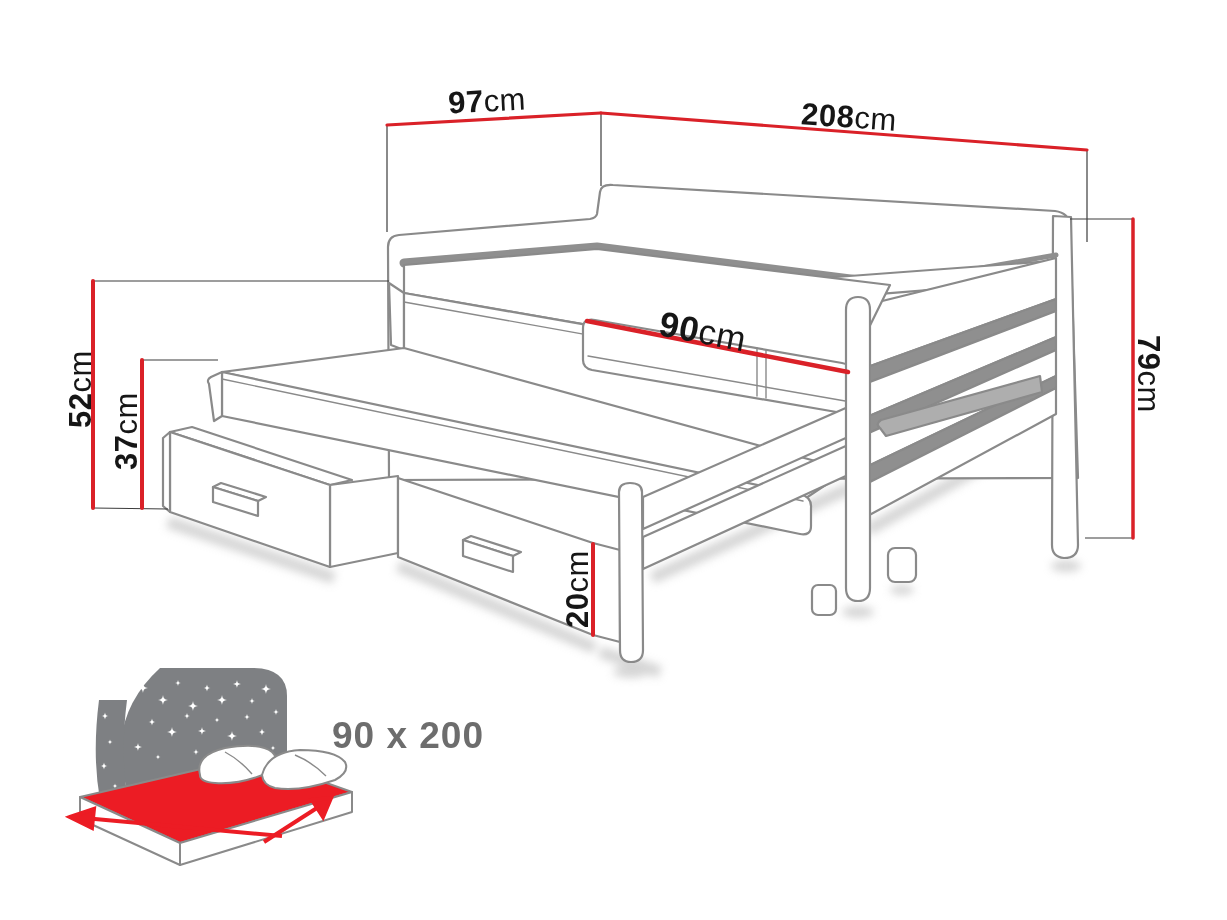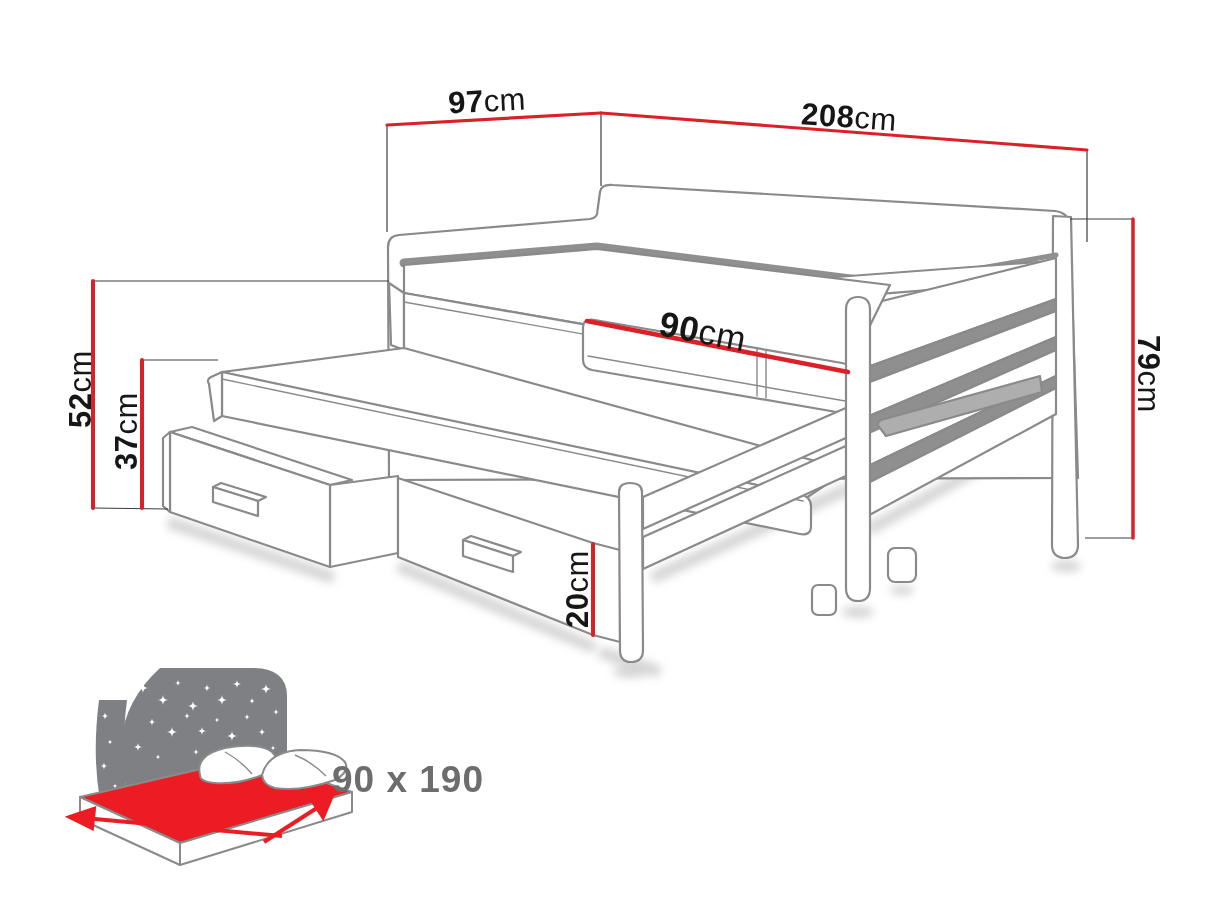--- a/index.html
+++ b/index.html
@@ -235,15 +235,15 @@
   </div>
 
   <div class="dim" style="left:1148px;top:374px;--rot:90deg">
     <span class="v">79</span><span class="u">cm</span>
   </div>
 
   <div class="dim" style="left:577px;top:589px;--rot:-90deg">
     <span class="v">20</span><span class="u">cm</span>
   </div>
 
-  <div class="size-label" style="left:332px;top:761px">90 x 190</div>
+  <div class="size-label" style="left:332px;top:717px">90 x 200</div>
 
 </div>
 
 </body></html>

